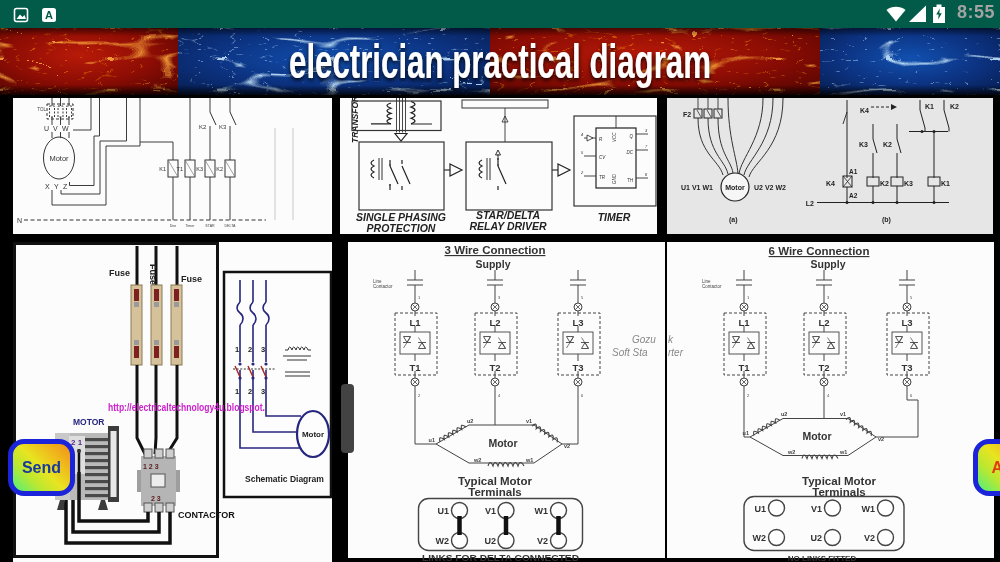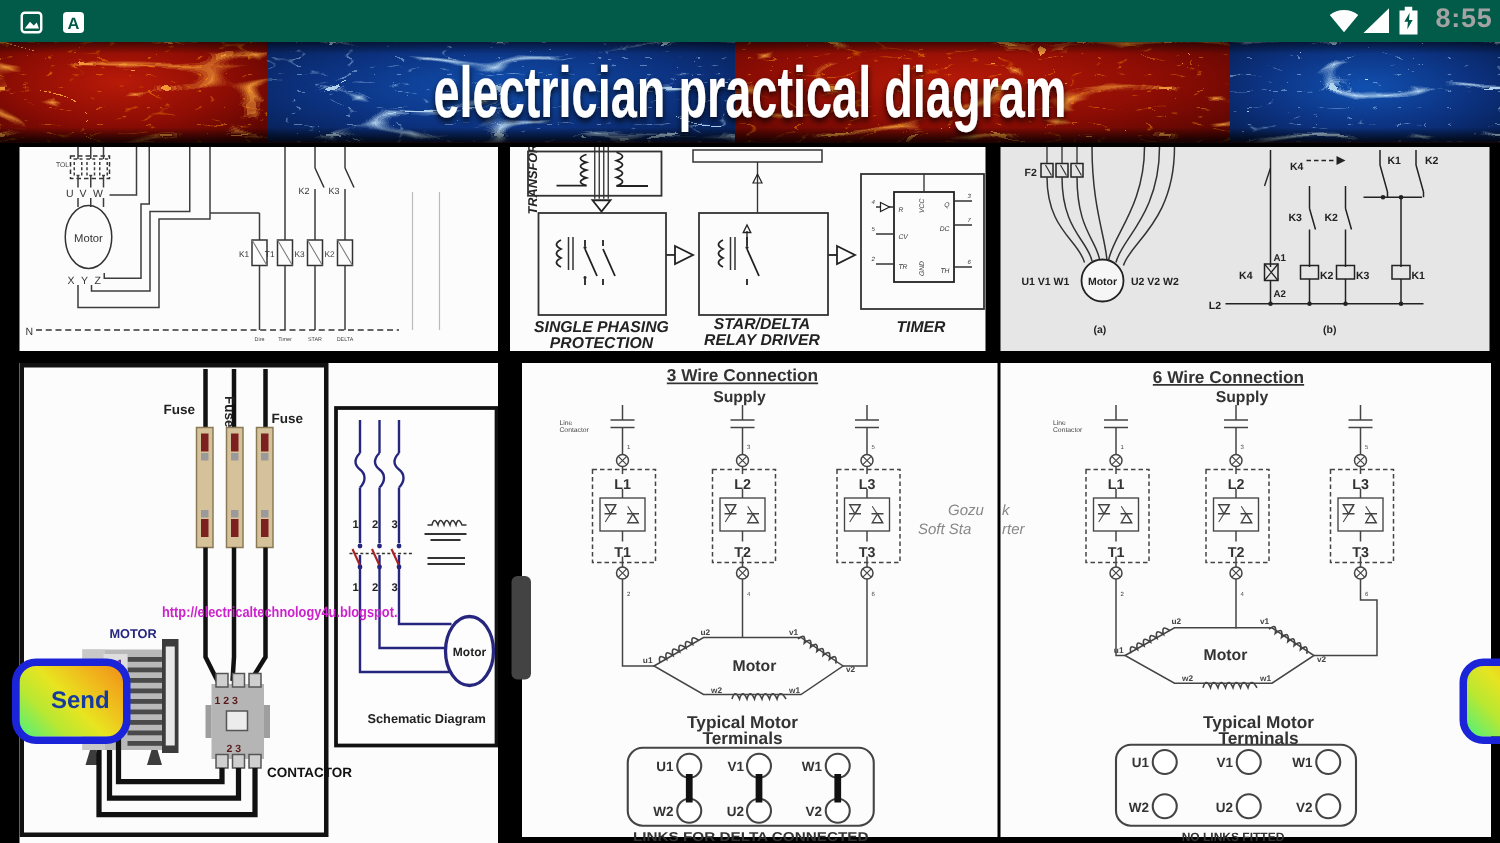--- a/index.html
+++ b/index.html
@@ -16,21 +16,21 @@
   #c1{left:13px;top:98px;width:319px;height:136px;}
   #c2{left:340px;top:98px;width:317px;height:136px;font-style:italic;}
   #c3{left:667px;top:98px;width:326px;height:136px;background:#e6e6e6;}
   #c4{left:13px;top:242px;width:319px;height:360px;}
   #c5{left:348px;top:242px;width:317px;height:316px;}
   #c6{left:667px;top:242px;width:327px;height:316px;text-align:center;}
   #graytab{left:341px;top:384px;width:13px;height:69px;background:#434343;border-radius:4px;}
   .btn{width:57px;height:47px;border:5px solid #1b24d8;border-radius:16px;
        background:linear-gradient(45deg,#4ef07e 0%,#b8e832 28%,#e8e420 50%,#f0b81c 75%,#f09018 100%);
        display:flex;align-items:center;justify-content:center;
-       font-size:16px;font-weight:bold;padding-left:12px;}
+       font-size:16px;font-weight:bold;}
   #send{left:8px;top:439px;color:#173a9e;}
   #ads{left:925px;top:439px;color:#e03c10;margin-left:48px;}
 </style>
 </head>
 <body>
 
 <div class="abs" id="banner">
 <svg width="1000" height="67" viewBox="0 0 1000 67">
 <defs>
 <radialGradient id="rg" cx="45%" cy="40%" r="80%">

